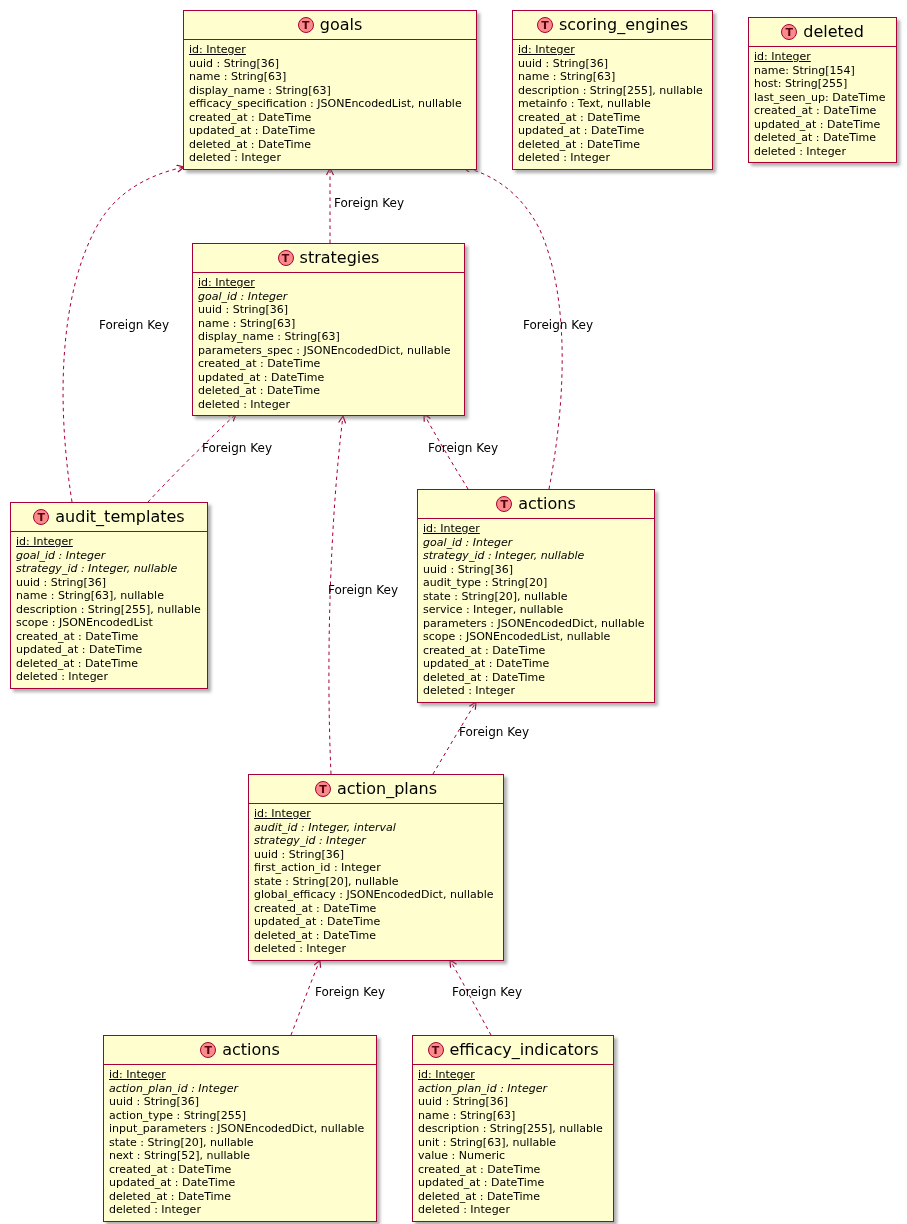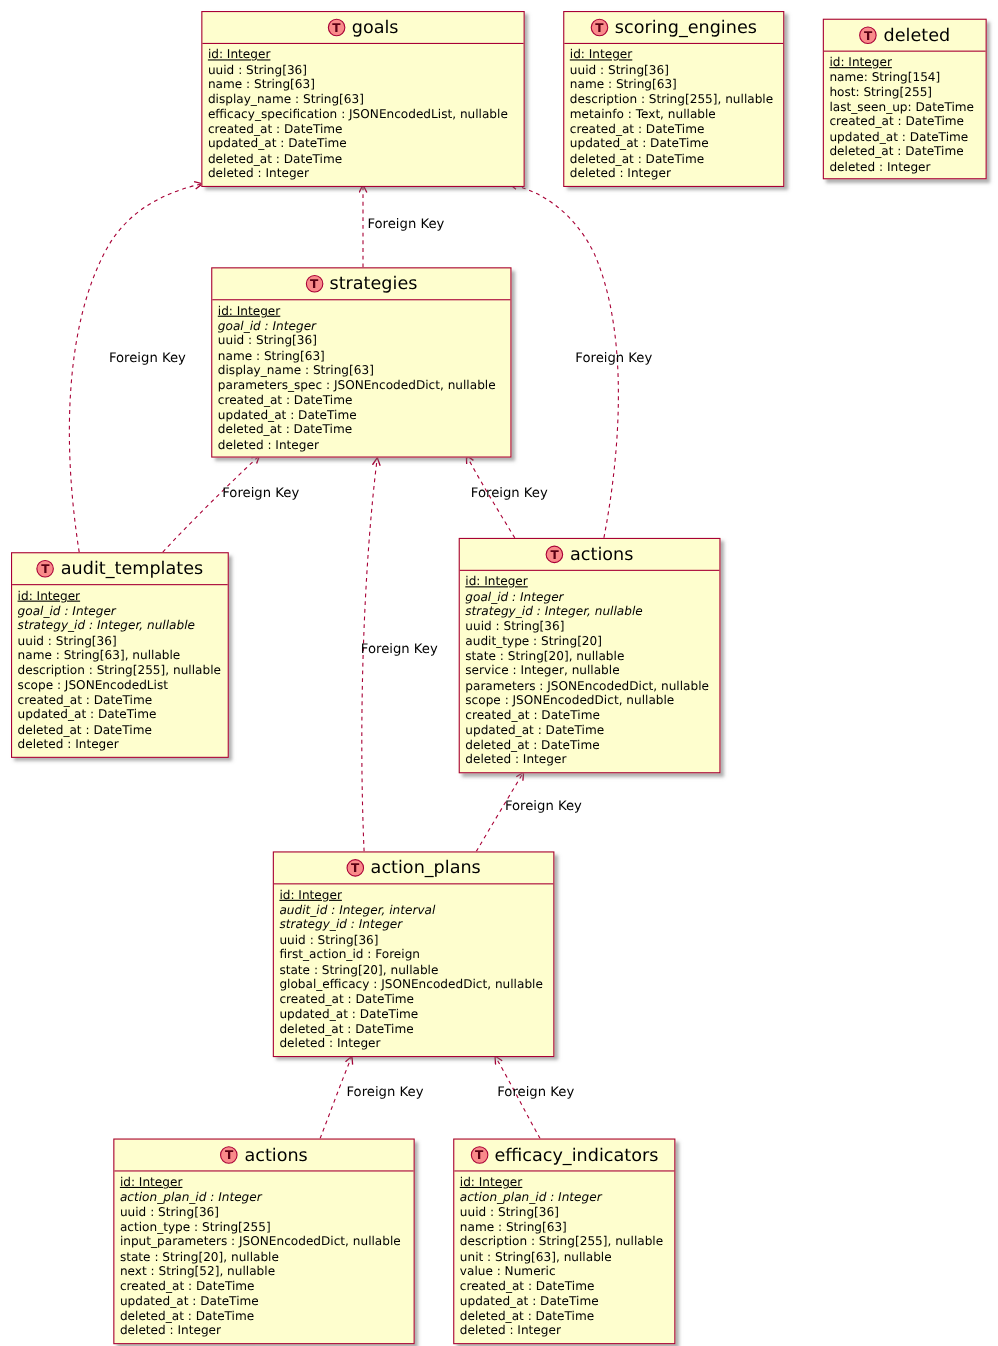--- a/index.html
+++ b/index.html
@@ -147,38 +147,38 @@
       </div>
       <div class="table-fields">
         <div class="field pk">id: Integer</div>
         <div class="field fk">goal_id : Integer</div>
         <div class="field fk">strategy_id : Integer, nullable</div>
         <div class="field">uuid : String[36]</div>
         <div class="field">audit_type : String[20]</div>
         <div class="field">state : String[20], nullable</div>
         <div class="field">service : Integer, nullable</div>
         <div class="field">parameters : JSONEncodedDict, nullable</div>
-        <div class="field">scope : JSONEncodedDict, nullable</div>
+        <div class="field">scope : JSONEncodedList, nullable</div>
         <div class="field">created_at : DateTime</div>
         <div class="field">updated_at : DateTime</div>
         <div class="field">deleted_at : DateTime</div>
         <div class="field">deleted : Integer</div>
       </div>
     </div>
     <div class="table-box" style="left: 248px; top: 774px; width: 256px;">
       <div class="table-header">
         <span class="spot">T</span>
         <span class="tname">action_plans</span>
       </div>
       <div class="table-fields">
         <div class="field pk">id: Integer</div>
         <div class="field fk">audit_id : Integer, interval</div>
         <div class="field fk">strategy_id : Integer</div>
         <div class="field">uuid : String[36]</div>
-        <div class="field">first_action_id : Foreign</div>
+        <div class="field">first_action_id : Integer</div>
         <div class="field">state : String[20], nullable</div>
         <div class="field">global_efficacy : JSONEncodedDict, nullable</div>
         <div class="field">created_at : DateTime</div>
         <div class="field">updated_at : DateTime</div>
         <div class="field">deleted_at : DateTime</div>
         <div class="field">deleted : Integer</div>
       </div>
     </div>
     <div class="table-box" style="left: 103px; top: 1035px; width: 274px;">
       <div class="table-header">

